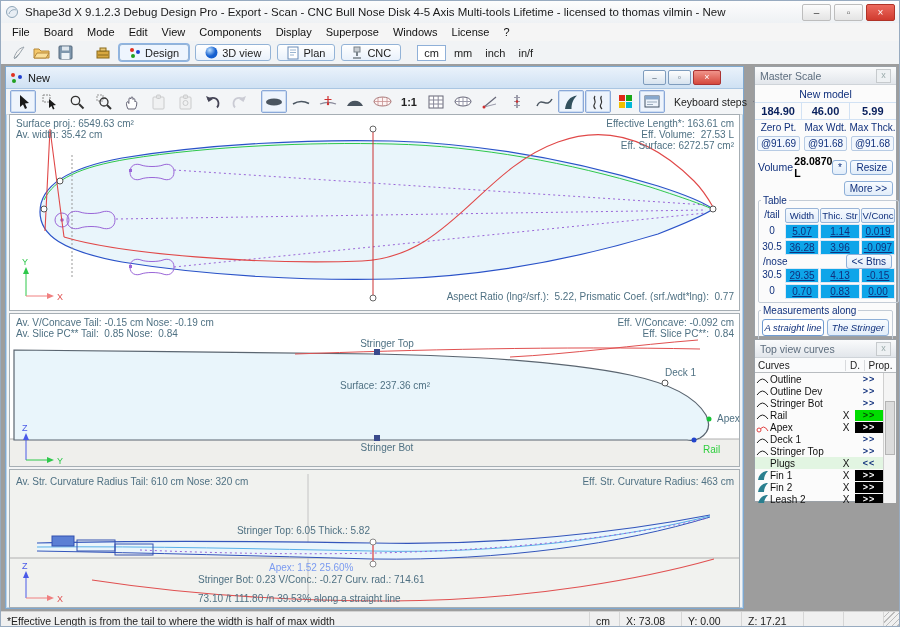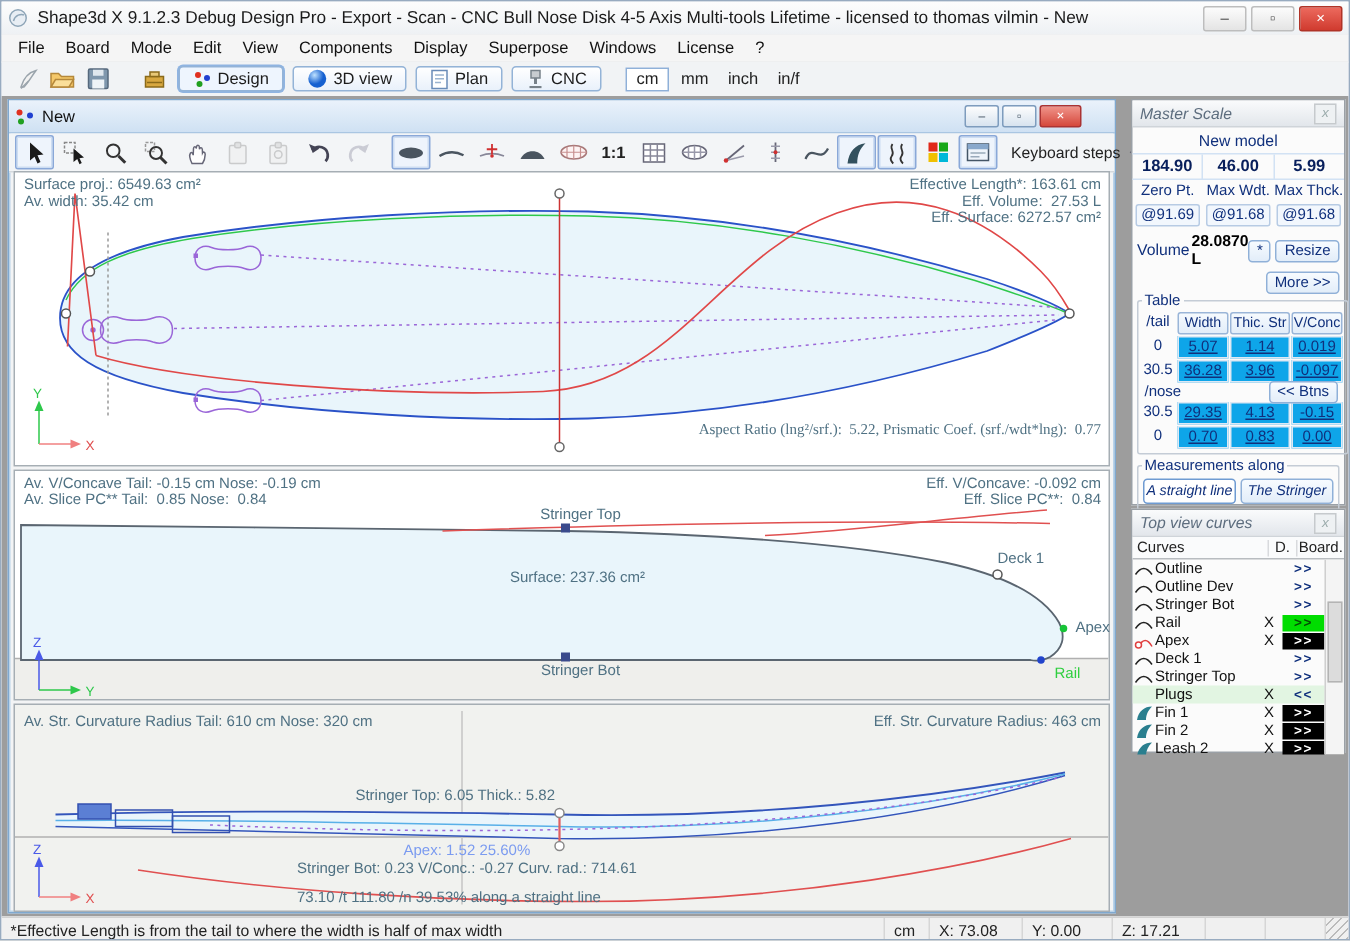--- a/index.html
+++ b/index.html
@@ -60,21 +60,21 @@
   .vt.right{text-align:right;}
   .vt.center{text-align:center;}
   .vt.blue{color:#7b9bf0;}
   .vt.green{color:#2fcf3f;}
   
   .rpanel{position:absolute;background:#fbfbfb;border:1px solid #9aa0a6;box-sizing:border-box;
     font-size:10.5px;color:#10307c;}
   #master{left:753px;top:2px;width:143px;height:271px;}
   #curves{left:753px;top:275px;width:143px;height:163px;}
   .phead{height:17px;background:linear-gradient(#fafbfc,#e2e6eb);border-bottom:1px solid #cfd4d9;
-    color:#5d6d7e;display:flex;align-items:center;padding:0 5px;font-size:10.5px;font-style:italic;}
+    color:#5d6d7e;display:flex;align-items:center;padding:0 5px;font-size:10.5px;}
   .phx{margin-left:auto;width:13px;height:12px;border:1px solid #c6cacd;background:#eef1f3;color:#9aa;
     display:flex;align-items:center;justify-content:center;font-size:9px;line-height:1;}
   .ms-model{text-align:center;border-bottom:1px solid #d2e2f4;padding:3px 0 2px;}
   .ms-vals,.ms-lbls,.ms-ats{display:flex;}
   .ms-vals span{flex:1;text-align:center;font-weight:bold;color:#081f5c;font-size:11px;
     padding:2px 0;border-bottom:1px solid #d2e2f4;border-right:1px solid #d2e2f4;}
   .ms-vals span:last-child{border-right:none;}
   .ms-lbls span{flex:1;text-align:center;font-size:10px;padding:2px 0;}
   .ms-ats span{flex:1;text-align:center;font-size:10px;margin:1px 2px;padding:1px 0;
     border:1px solid #b7cbe4;background:#f2f7fd;border-radius:2px;}
@@ -431,21 +431,21 @@
             <line x1="16" y1="181" x2="38" y2="181" stroke="#f08080"></line>
             <path d="M44,181 L37,178 V184 Z" fill="#f08080"></path>
             <text x="47" y="185" font-size="9" fill="#e05050">X</text>
           </g>
         </svg>
         <div class="vt" style="left:6px;top:3px;">Surface proj.: 6549.63 cm²</div>
         <div class="vt" style="left:6px;top:14px;">Av. width: 35.42 cm</div>
         <div class="vt right" style="right:5px;top:3px;">Effective Length*: 163.61 cm</div>
         <div class="vt right" style="right:5px;top:14px;">Eff. Volume:  27.53 L</div>
         <div class="vt right" style="right:5px;top:25px;">Eff. Surface: 6272.57 cm²</div>
-        <div class="vt right" style="right:5px;bottom:18px;font-family:Liberation Serif, serif;">Aspect Ratio (lng²/srf.):  5.22, Prismatic Coef. (srf./wdt*lng):  0.77</div>
+        <div class="vt right" style="right:5px;bottom:8px;">Aspect Ratio (lng²/srf.):  5.22, Prismatic Coef. (srf./wdt*lng):  0.77</div>
       </div>
 
       <div class="view" id="view-slice">
         <svg width="729" height="152" viewBox="0 0 729 152">
           <rect x="0" y="125" width="729" height="27" fill="#efefec"></rect>
           <line x1="0" y1="125" x2="729" y2="125" stroke="#b0b0b0"></line>
           <path d="M4,36 C120,37 260,39 367,40 C470,42 560,49 620,61 C662,70 686,84 696,101 C701,111 698,119 690,124 C686,126 681,127 677,126 L4,126 Z" fill="#e9f5fb" stroke="#5a6570" stroke-width="1.2"></path>
           <path d="M285,40 C400,36 550,32 690,35" fill="none" stroke="#e05050"></path>
           <path d="M500,43 C560,40 625,31 688,26" fill="none" stroke="#e05050"></path>
           <rect x="364" y="35" width="6" height="6" fill="#3a4a8c"></rect>
@@ -592,21 +592,21 @@
     </div>
 
     <div class="rpanel" id="curves">
       <div class="phead">
         <span>Top view curves</span>
         <span class="phx">x</span>
       </div>
       <div class="chead">
         <span class="hname">Curves</span>
         <span class="hd">D.</span>
-        <span class="hprop">Board.</span>
+        <span class="hprop">Prop.</span>
       </div>
       <div class="clist">
         <div class="crow">
           <span class="cicon">
               <svg width="13" height="11">
                 <path d="M1,9 Q6.5,1 12,9" stroke="#222" fill="none"></path>
               </svg>
             </span>
           <span class="cname">Outline</span>
           <span class="cd"></span>

